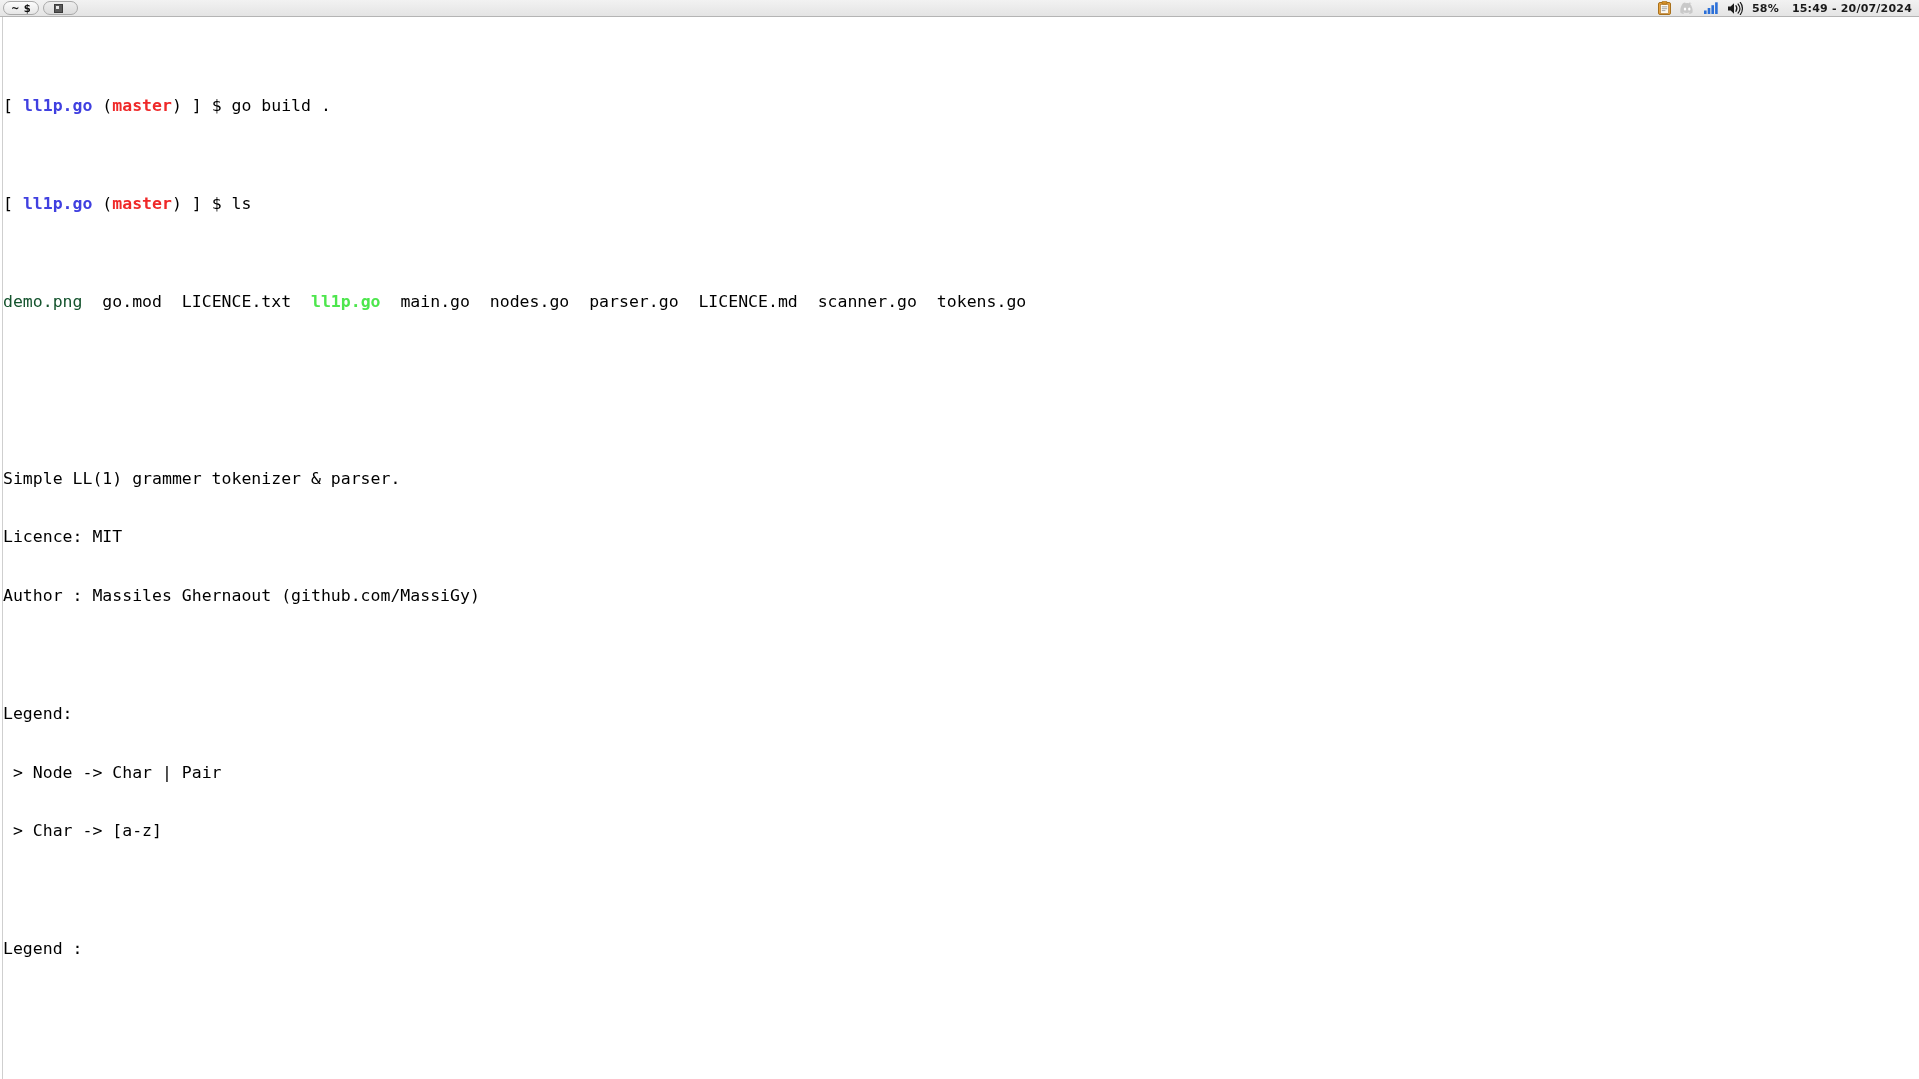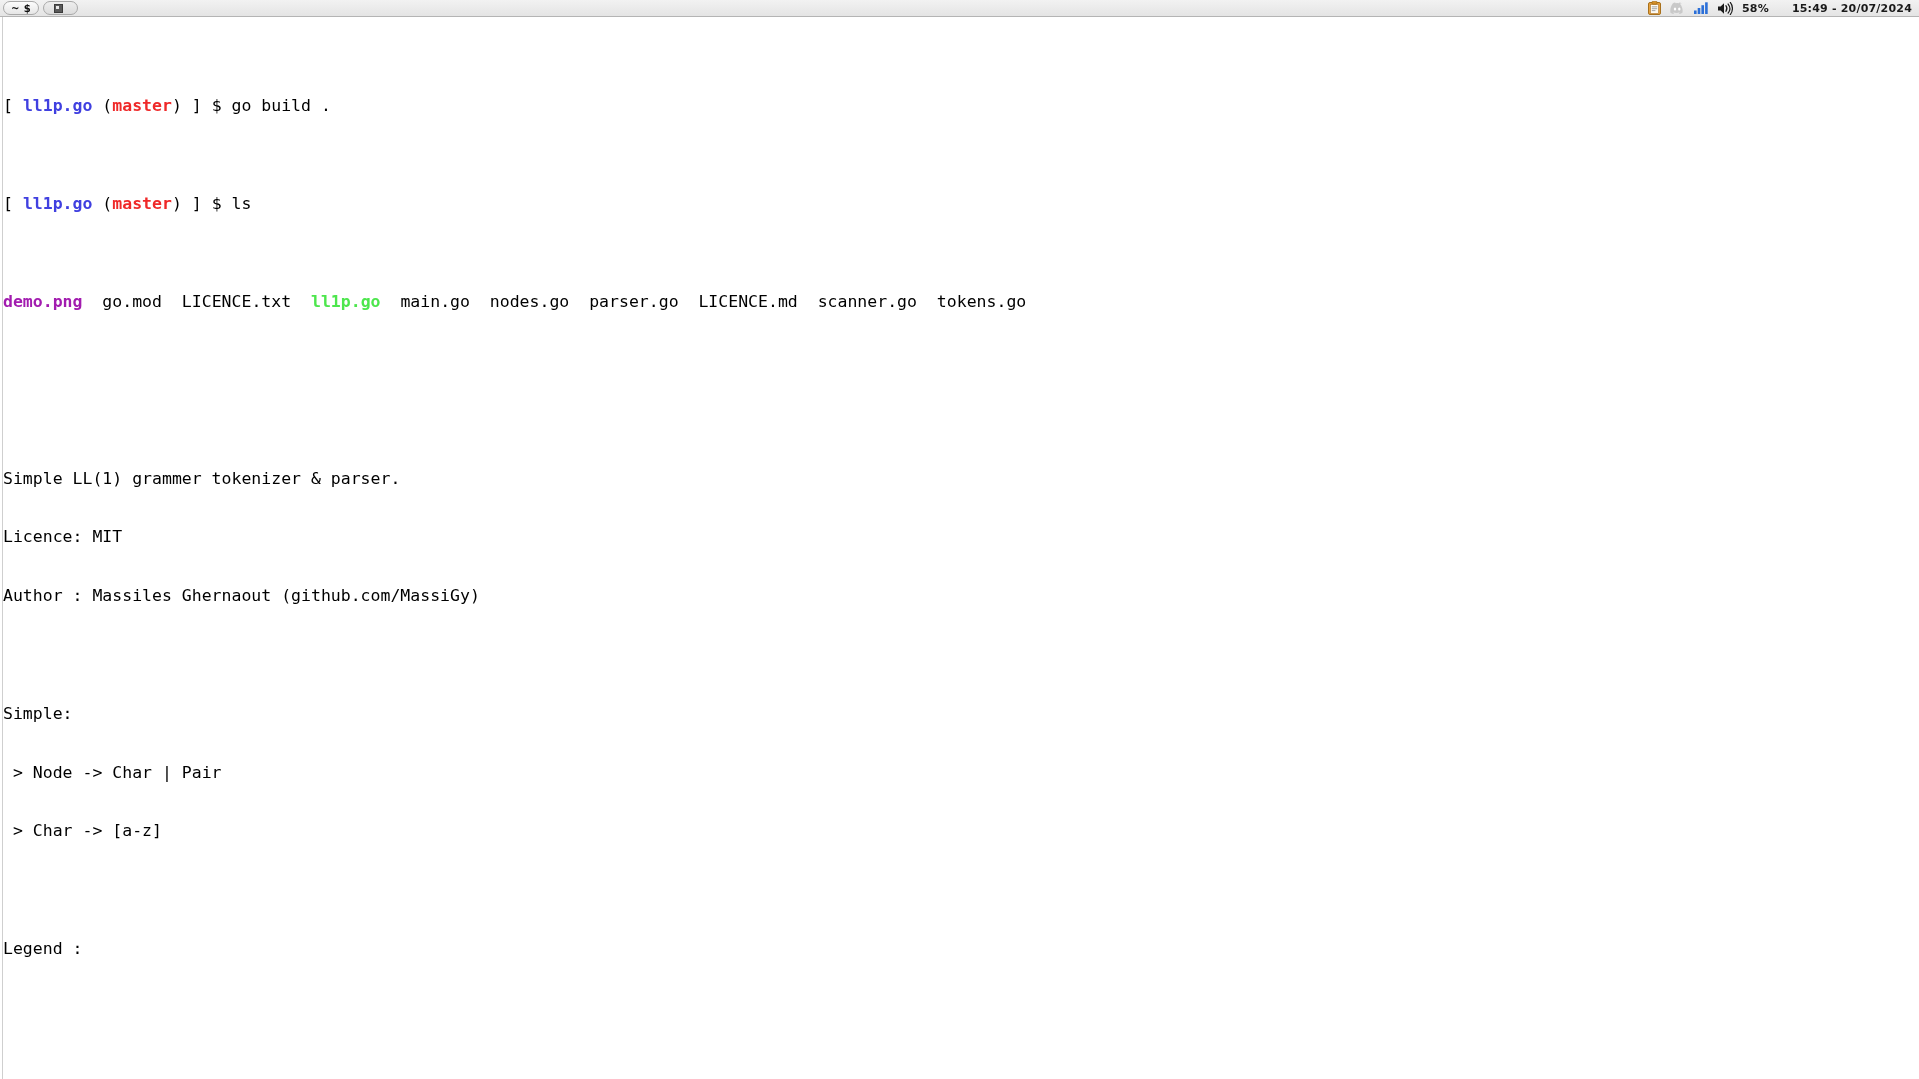--- a/index.html
+++ b/index.html
@@ -72,21 +72,21 @@
 
   .tray-icon { display: flex; align-items: center; justify-content: center; }
 
   .tray-text {
     font-size: 11px;
     font-weight: bold;
     color: #1a1a1a;
     white-space: nowrap;
     letter-spacing: 0.2px;
   }
-  .tray-text.pct { margin-right: 14px; }
+  .tray-text.pct { margin-right: 4px; }
 
   
   #terminal {
     position: absolute;
     top: 17px; left: 0;
     width: 1919px;
     height: 1062px;
     background: #ffffff;
     display: flex;
   }
@@ -111,21 +111,21 @@
     line-height: 19.6px;
     color: #000000;
     white-space: pre;
     letter-spacing: 0px;
     padding-top: 1px;
   }
   .tline { height: 19.6px; white-space: pre; }
 
   .c-blue    { color: #4040e0; font-weight: bold; }
   .c-red     { color: #ef2929; font-weight: bold; }
-  .c-magenta { color: #a21caf; font-weight: bold; }
+  .c-magenta { color: #14532d; font-weight: normal; }
   .c-green   { color: #4de64d; font-weight: bold; }
   .c-plain   { color: #000000; }
 </style>
 </head>
 <body>
 
 <div id="taskbar">
 
   <div id="taskbar-left">
 
@@ -202,21 +202,21 @@
       
       <div class="tline"><span class="c-magenta">demo.png</span><span class="c-plain">  </span><span class="c-plain">go.mod</span><span class="c-plain">  </span><span class="c-plain">LICENCE.txt</span><span class="c-plain">  </span><span class="c-green">ll1p.go</span><span class="c-plain">  main.go  nodes.go  parser.go  LICENCE.md  scanner.go  tokens.go</span></div>
 
       
 
       <div class="tline"></div>
       <div class="tline">Simple LL(1) grammer tokenizer &amp; parser.</div>
       <div class="tline">Licence: MIT</div>
       <div class="tline">Author : Massiles Ghernaout (github.com/MassiGy)</div>
       <div class="tline"></div>
-      <div class="tline">Simple:</div>
+      <div class="tline">Legend:</div>
       <div class="tline"> &gt; Node -&gt; Char | Pair</div>
       <div class="tline"> &gt; Char -&gt; [a-z]</div>
       <div class="tline"></div>
       <div class="tline">Legend :</div>
       
       
 
       
       
       

